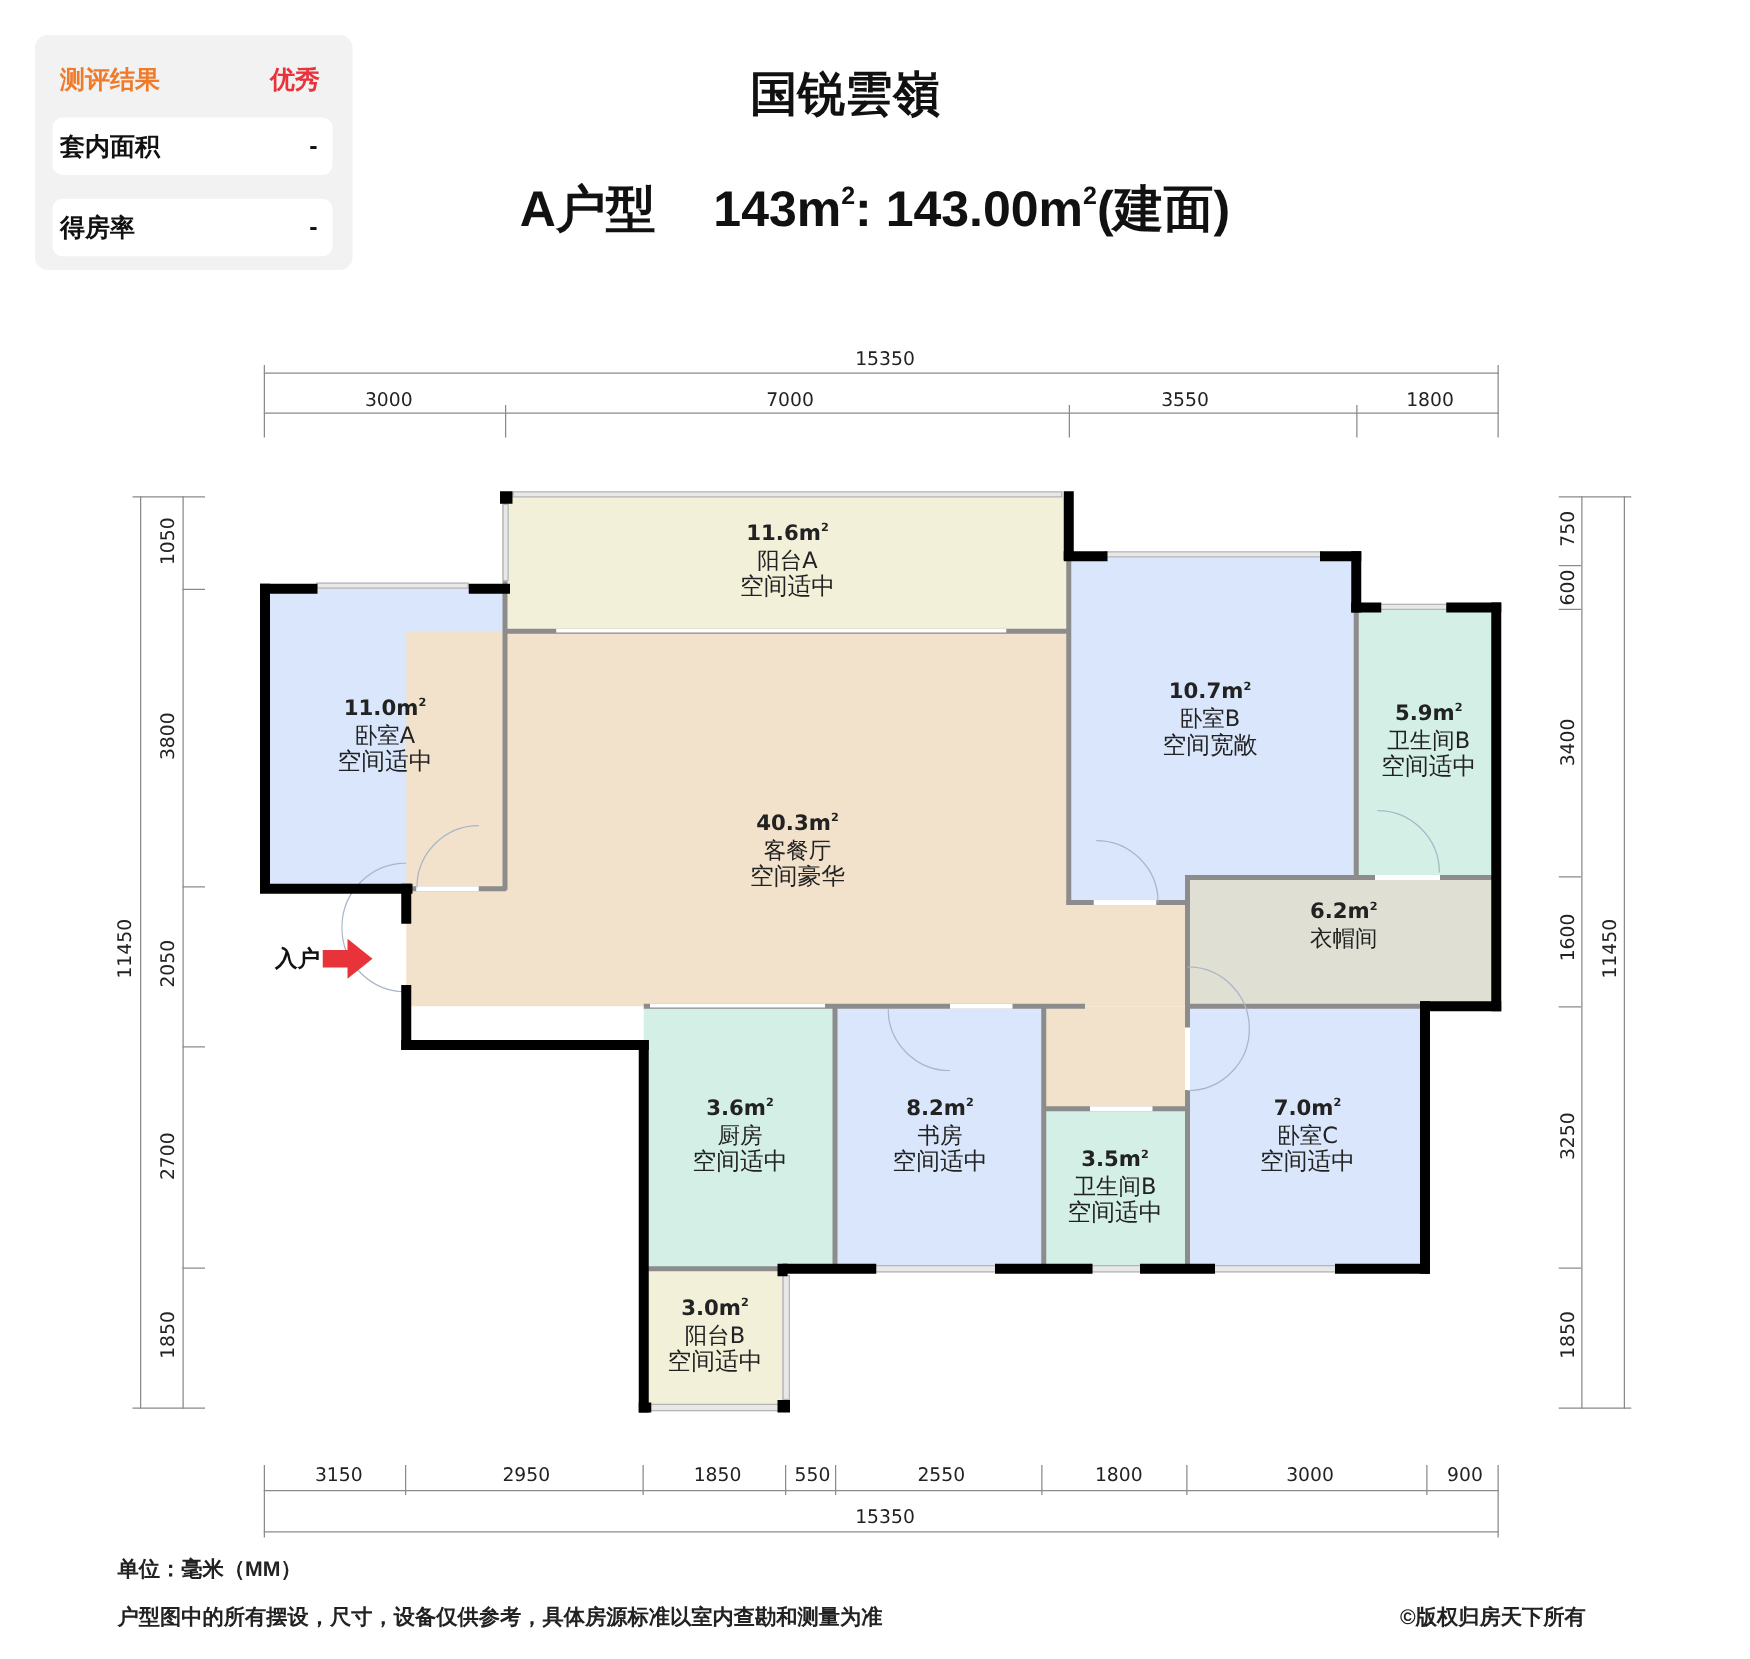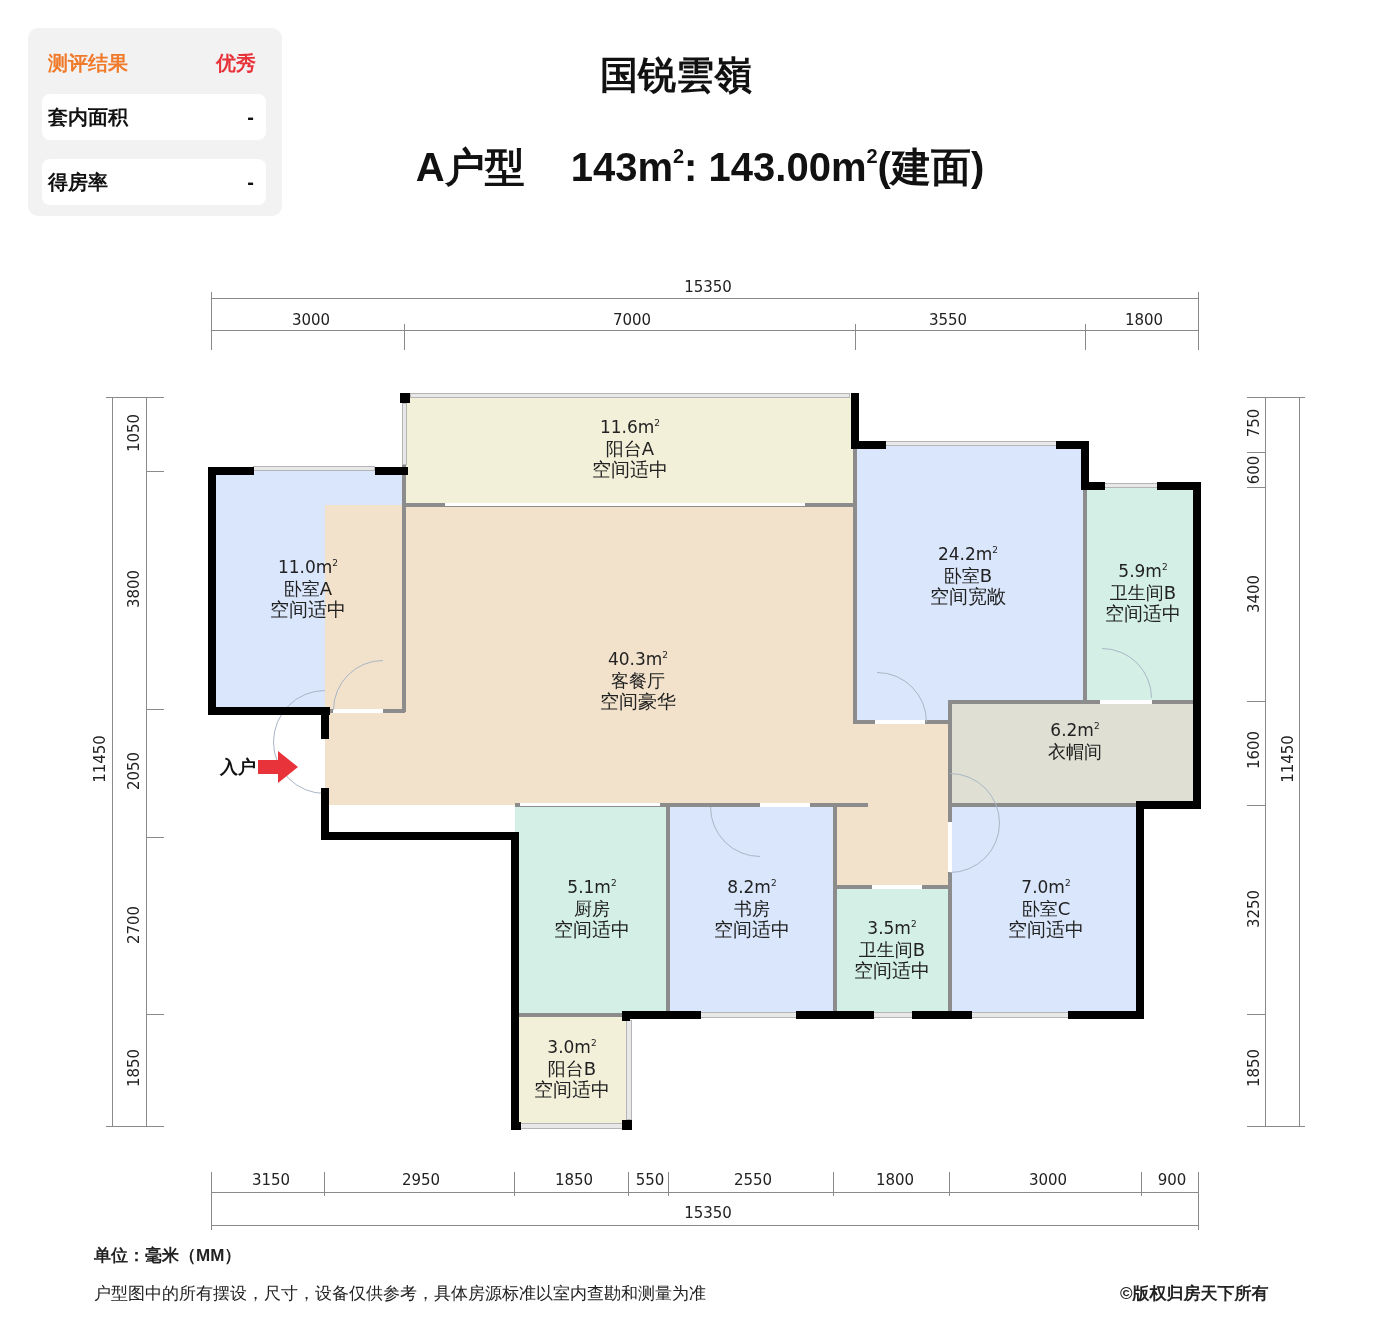--- a/index.html
+++ b/index.html
@@ -32,31 +32,31 @@
   .dline { background: #8a8a8a; }
   .dim-text { font-size: 15px; color: #222; text-align: center; font-family: "DejaVu Sans", sans-serif; }
   .vtext { transform: rotate(-90deg); transform-origin: center center; white-space: nowrap; }
 
   
   .room { position: absolute; }
   .room-label {
     position: absolute; text-align: center; font-size: 18px; line-height: 21px; color: #222;
     font-family: "DejaVu Sans", sans-serif;
   }
-  .room-label .area { font-size: 17px; }
+  .room-label .area { font-size: 17px; font-weight: bold; }
   .room-label .area sup { font-size: 9px; }
   .room-label .rating { font-size: 19px; }
 
   .wall { position: absolute; background: #000; }
   .iwall { position: absolute; background: #8c8c8c; }
   .win { position: absolute; background: #e8e8e8; border: 1px solid #b5b5b5; }
   .door-arc { position: absolute; border: 1px solid #a9b6c6; }
 
   .footer1 { left: 94px; top: 1244px; font-size: 17px; font-weight: bold; color: #222; }
-  .footer2 { left: 94px; top: 1282px; font-size: 17px; font-weight: normal; color: #222; }
+  .footer2 { left: 94px; top: 1282px; font-size: 17px; font-weight: bold; color: #222; }
   .footer3 { left: 1120px; top: 1282px; font-size: 17px; font-weight: bold; color: #222; }
 
   .entry-label { left: 220px; top: 755px; font-size: 18px; font-weight: bold; color: #111; }
 </style>
 </head>
 <body>
 
 <div class="abs eval-card">
   <div class="eval-head">
     <span class="lbl">测评结果</span>
@@ -244,35 +244,35 @@
     <div class="area"><span>11.0m</span><sup>2</sup></div>
     <div>卧室A</div>
     <div class="rating">空间适中</div>
   </div>
   <div class="room-label" style="left:578px; top:645px; width:120px;">
     <div class="area"><span>40.3m</span><sup>2</sup></div>
     <div>客餐厅</div>
     <div class="rating">空间豪华</div>
   </div>
   <div class="room-label" style="left:908px; top:540px; width:120px;">
-    <div class="area"><span>24.2m</span><sup>2</sup></div>
+    <div class="area"><span>10.7m</span><sup>2</sup></div>
     <div>卧室B</div>
     <div class="rating">空间宽敞</div>
   </div>
   <div class="room-label" style="left:1083px; top:557px; width:120px;">
     <div class="area"><span>5.9m</span><sup>2</sup></div>
     <div>卫生间B</div>
     <div class="rating">空间适中</div>
   </div>
   <div class="room-label" style="left:1015px; top:716px; width:120px;">
     <div class="area"><span>6.2m</span><sup>2</sup></div>
     <div>衣帽间</div>
   </div>
   <div class="room-label" style="left:532px; top:873px; width:120px;">
-    <div class="area"><span>5.1m</span><sup>2</sup></div>
+    <div class="area"><span>3.6m</span><sup>2</sup></div>
     <div>厨房</div>
     <div class="rating">空间适中</div>
   </div>
   <div class="room-label" style="left:692px; top:873px; width:120px;">
     <div class="area"><span>8.2m</span><sup>2</sup></div>
     <div>书房</div>
     <div class="rating">空间适中</div>
   </div>
   <div class="room-label" style="left:832px; top:914px; width:120px;">
     <div class="area"><span>3.5m</span><sup>2</sup></div>

